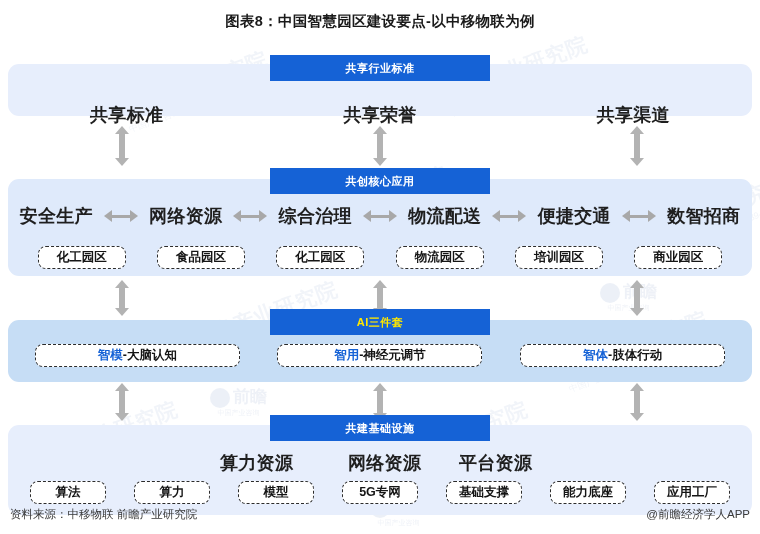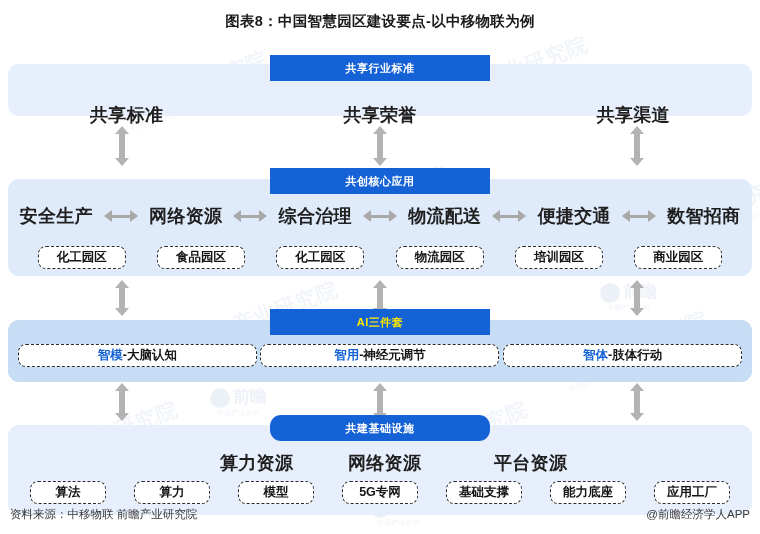--- a/index.html
+++ b/index.html
@@ -124,21 +124,21 @@
     align-items: center;
     justify-content: center;
     font-size: 12.5px;
     font-weight: bold;
     color: #151515;
     white-space: nowrap;
     padding: 0 6px;
   }
   .chip.w-sm  { width: 88px; }
   .chip.w-md  { width: 76px; }
-  .chip.w-lg  { width: 239px; }
+  .chip.w-lg  { width: 205px; }
   .chip .pre { color: #1562d6; }
 
   
   .harrow {
     width: 34px;
     height: 12px;
     position: relative;
     flex: 0 0 auto;
   }
   .harrow::before {
@@ -323,25 +323,25 @@
       <span class="shaft"></span>
       <span class="tipD"></span>
     </div>
   <div class="varrow" style="left:630px; top:352px; height:38px;">
       <span class="tipU"></span>
       <span class="shaft"></span>
       <span class="tipD"></span>
     </div>
 
   <div class="panel tone-a" style="top:394px; height:90px;"></div>
-  <div class="cap" style="top:384px;border-radius:11px;">共建基础设施</div>
+  <div class="cap" style="top:384px;">共建基础设施</div>
   <div style="position:absolute; top:420px; left:0; right:0;">
     <span class="lbl" style="position:absolute; left:220px;font-family:Liberation Mono, monospace;">算力资源</span>
     <span class="lbl" style="position:absolute; left:348px;font-family:Liberation Mono, monospace;">网络资源</span>
-    <span class="lbl" style="position:absolute; left:494px;text-align:center;">平台资源</span>
+    <span class="lbl" style="position:absolute; left:459px;text-align:center;">平台资源</span>
   </div>
   <div class="row" style="top:450px; padding:0 16px;">
     <span class="chip w-md">算法</span>
     <span class="chip w-md">算力</span>
     <span class="chip w-md">模型</span>
     <span class="chip w-md">5G专网</span>
     <span class="chip w-md">基础支撑</span>
     <span class="chip w-md">能力底座</span>
     <span class="chip w-md">应用工厂</span>
   </div>

